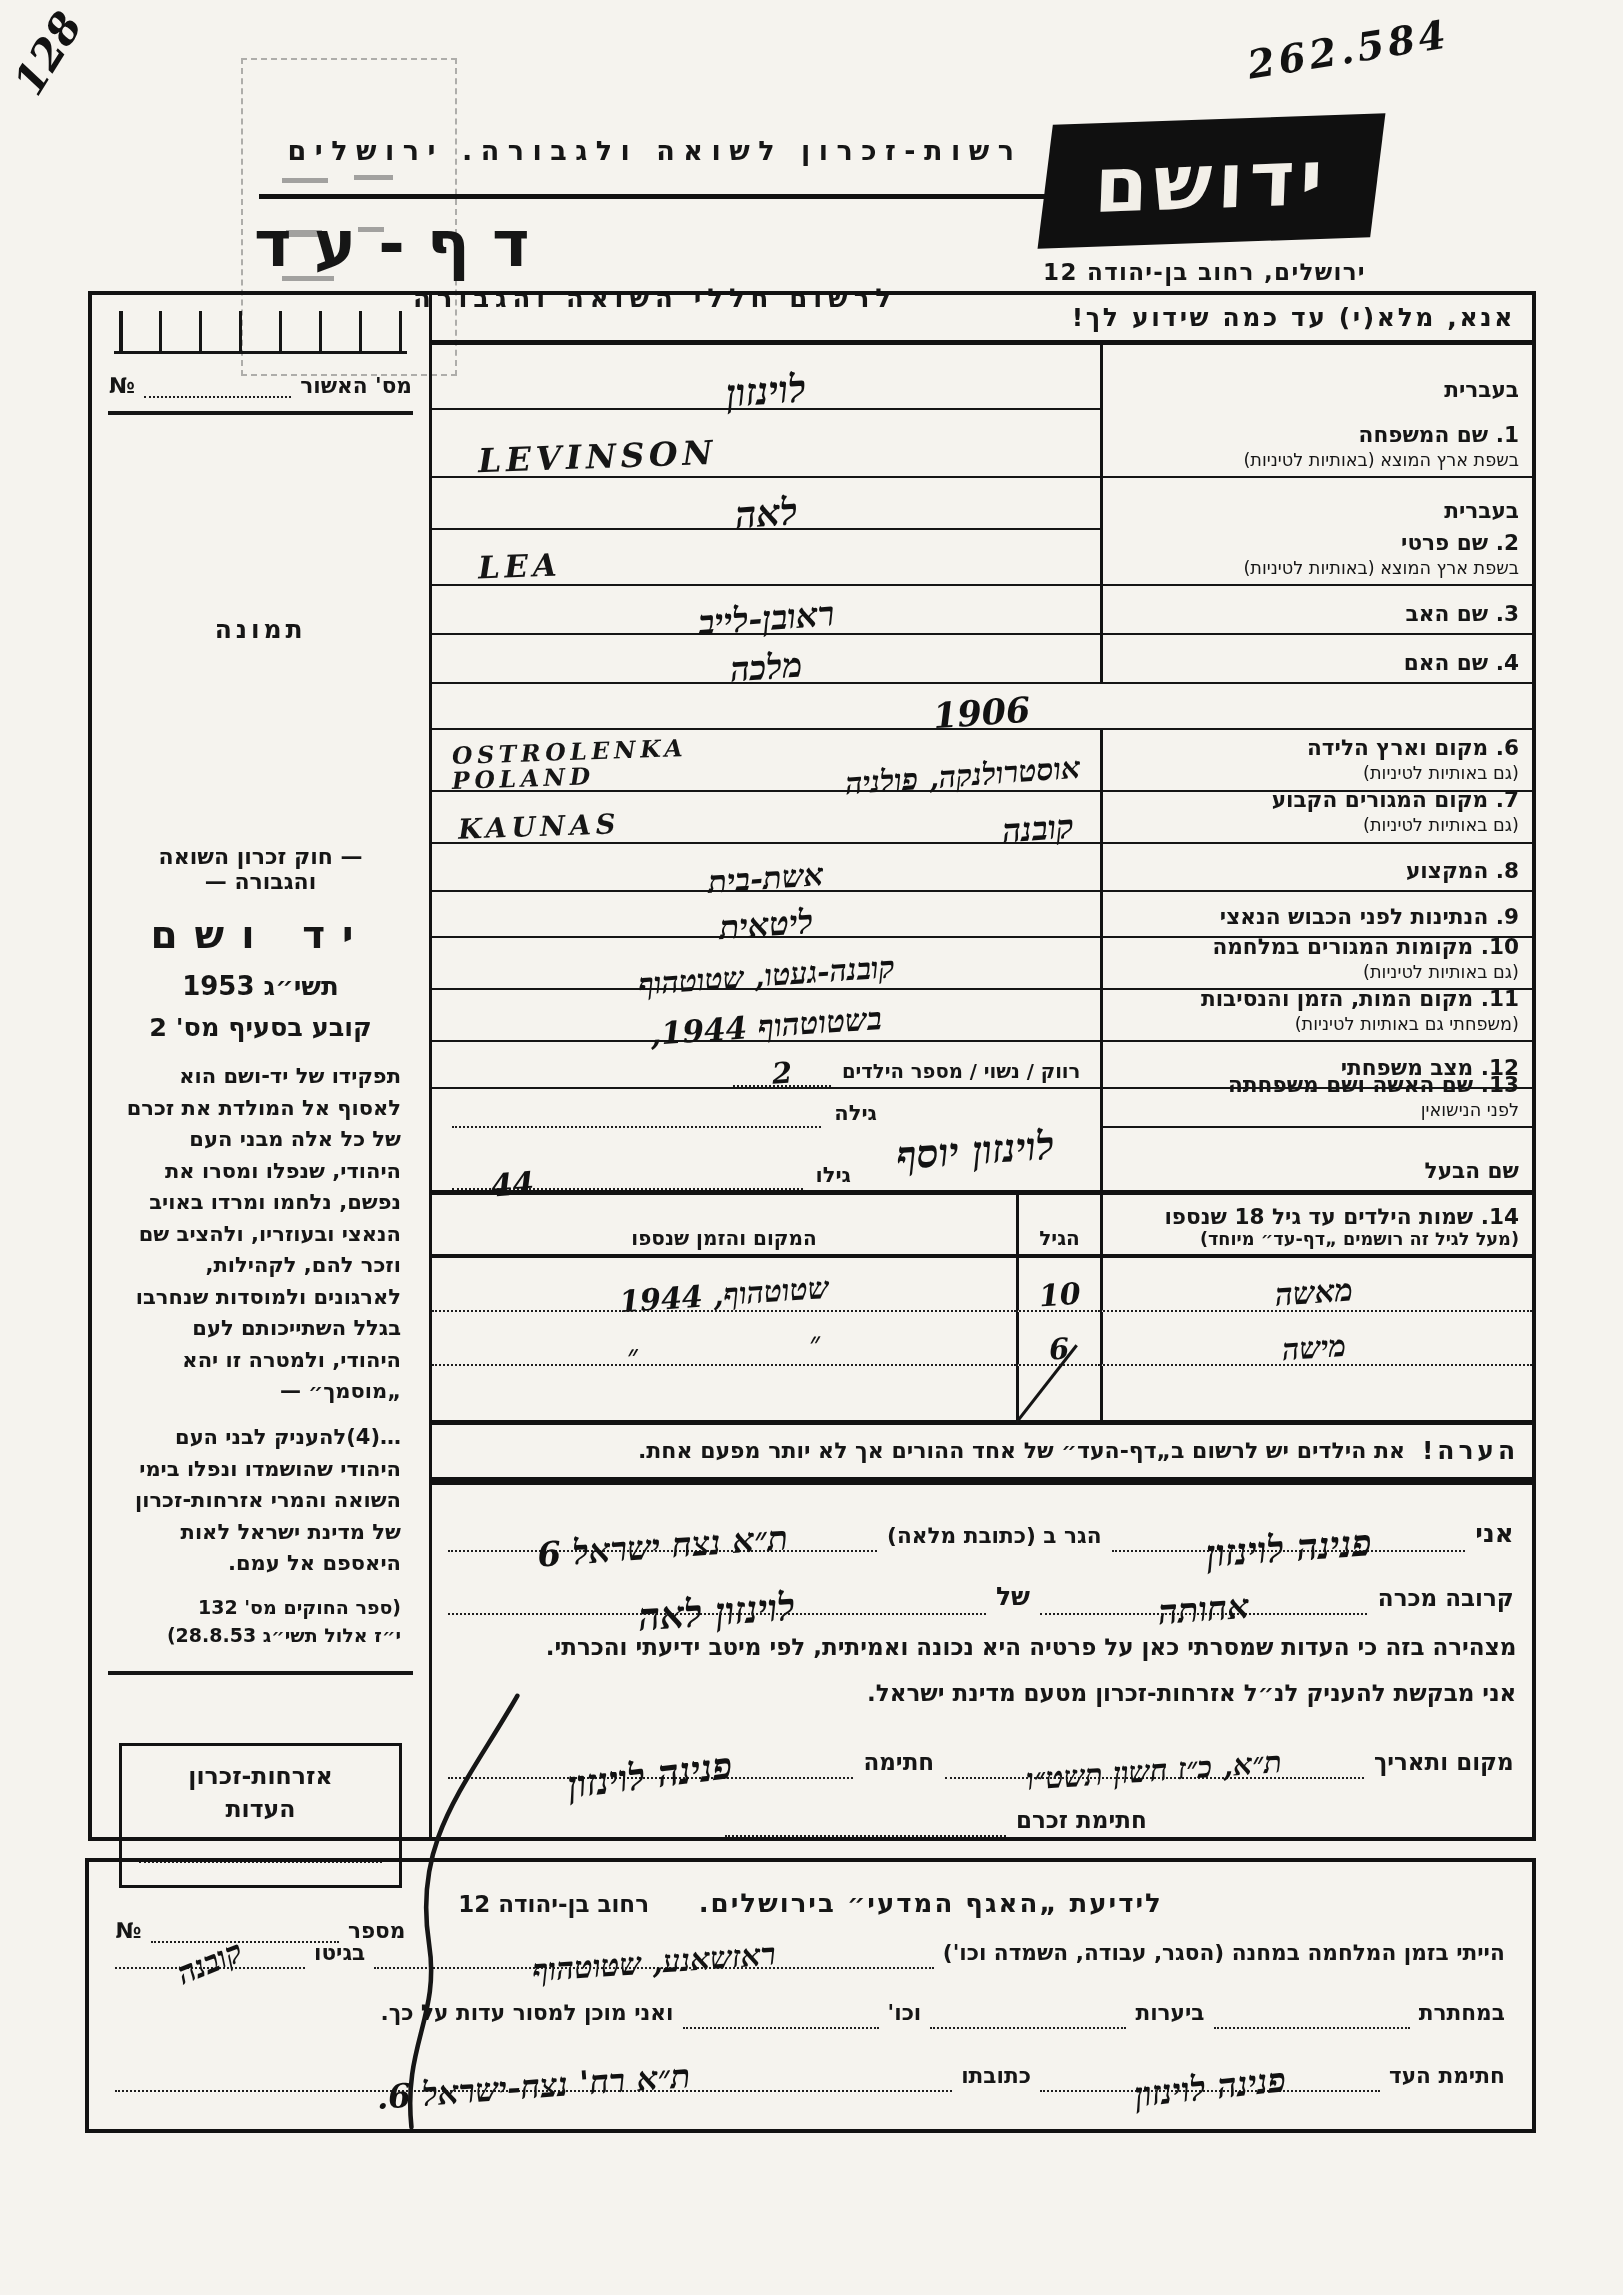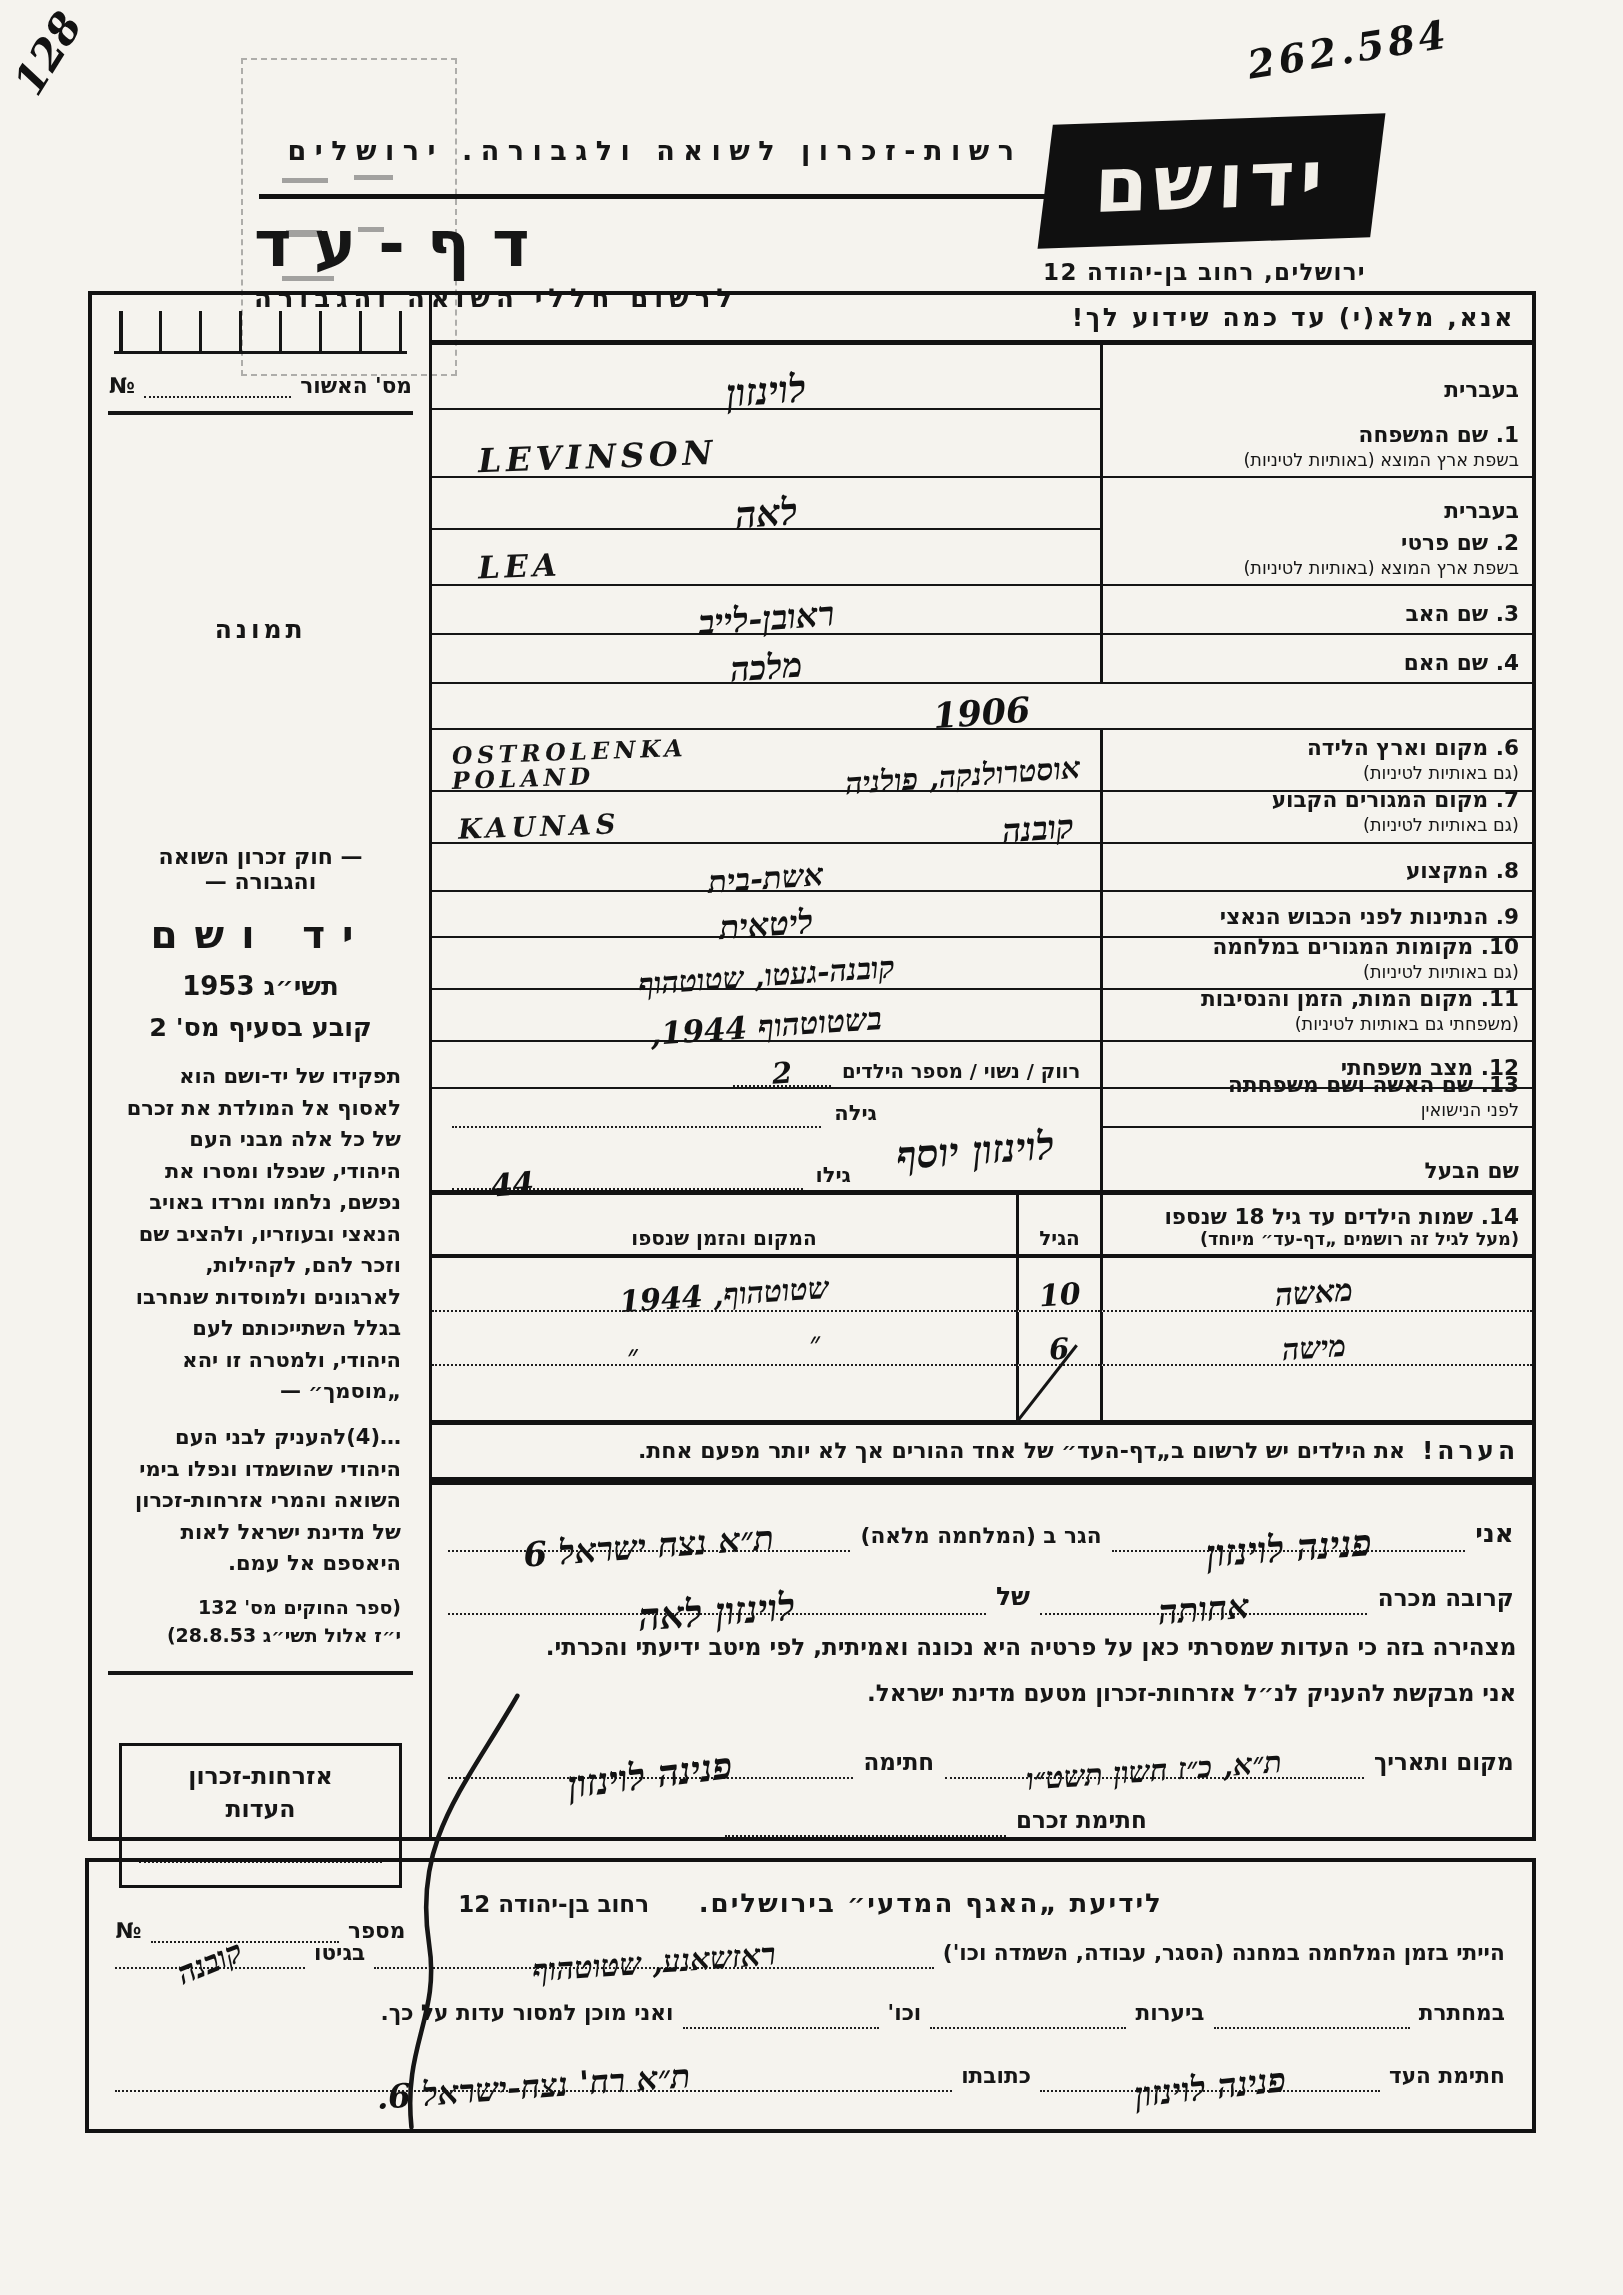--- a/index.html
+++ b/index.html
@@ -12,21 +12,21 @@
   .dot{border-bottom:2.6px dotted #1d1d1d}
   .hr5{height:3.3px;background:#151515}
   
   .abs{position:absolute}
   #corner-num{left:3.9px;top:29px;font-size:42px;transform:rotate(-58deg)}
   #stamp{left:241px;top:58px;width:216px;height:318px;border:2.6px dashed rgba(90,90,90,.45)}
   #stamp .sm{position:absolute;background:rgba(80,80,80,.5)}
   #org-line{left:254px;top:135px;width:802px;text-align:center;font-size:27px;font-weight:bold;letter-spacing:8.5px}
   #org-rule{left:259px;top:194px;width:793px;height:5.2px;background:#111}
   #form-title{left:254px;top:207px;width:802px;text-align:left;font-size:64px;font-weight:bold;letter-spacing:22px}
-  #form-sub{left:254px;top:283px;width:802px;text-align:left;font-size:26px;font-weight:bold;letter-spacing:5.9px}
+  #form-sub{left:254px;top:283px;width:802px;text-align:center;font-size:26px;font-weight:bold;letter-spacing:5.9px}
   #file-num{left:1198px;top:26px;width:301px;text-align:center;font-size:39px;transform:rotate(-9deg);letter-spacing:3.9px}
   #logo{left:1046px;top:119px;width:331px;height:124px;background:#101010;transform:skewX(-9deg) rotate(-2deg);display:flex;align-items:center;justify-content:center}
   #logo .t{color:#f2efe8;font-size:77px;font-weight:bold;letter-spacing:5.2px;transform:skewX(5deg)}
   #logo-addr{left:1008px;top:259px;width:393px;text-align:center;font-size:23px;font-weight:bold;letter-spacing:1.3px}
   
   #main{left:88px;top:291px;width:1448px;height:1550px;border:4.6px solid #121212;display:flex;direction:ltr}
   #leftcol{width:340px;border-right:3.9px solid #121212;direction:rtl}
   #rightarea{flex:1;direction:rtl;display:flex;flex-direction:column}
   
   .tickstrip{margin:15.7px 22px 0;height:43px;border-bottom:3.9px solid #151515;display:flex;justify-content:space-between;padding:0 5.2px}
@@ -372,21 +372,21 @@
         <span class="nl">הערה!</span>
         <span class="nt">את הילדים יש לרשום ב„דף-העד״ של אחד ההורים אך לא יותר מפעם אחת.</span>
       </div>
       <div class="heavybar"></div>
 
       <div class="drow" style="height:67px">
         <span class="lb" style="font-size:26px">אני</span>
         <span class="dot" style="width:353px;text-align:center">
           <span class="hw" style="font-size:37px;margin-bottom:-10.5px">פנינה לוינזון</span>
         </span>
-        <span class="lb" style="font-size:21.6px">הגר ב (המלחמה מלאה)</span>
+        <span class="lb" style="font-size:21.6px">הגר ב (כתובת מלאה)</span>
         <span class="dot" style="flex:1;text-align:center">
           <span class="hw" style="font-size:34px;margin-bottom:-10.5px">ת״א נצח ישראל 6</span>
         </span>
       </div>
       <div class="drow" style="height:63px">
         <span class="lb">קרובה מכרה</span>
         <span class="dot" style="width:327px;text-align:center">
           <span class="hw" style="font-size:34px;margin-bottom:-10.5px">אחותה</span>
         </span>
         <span class="lb" style="font-size:25px">של</span>

